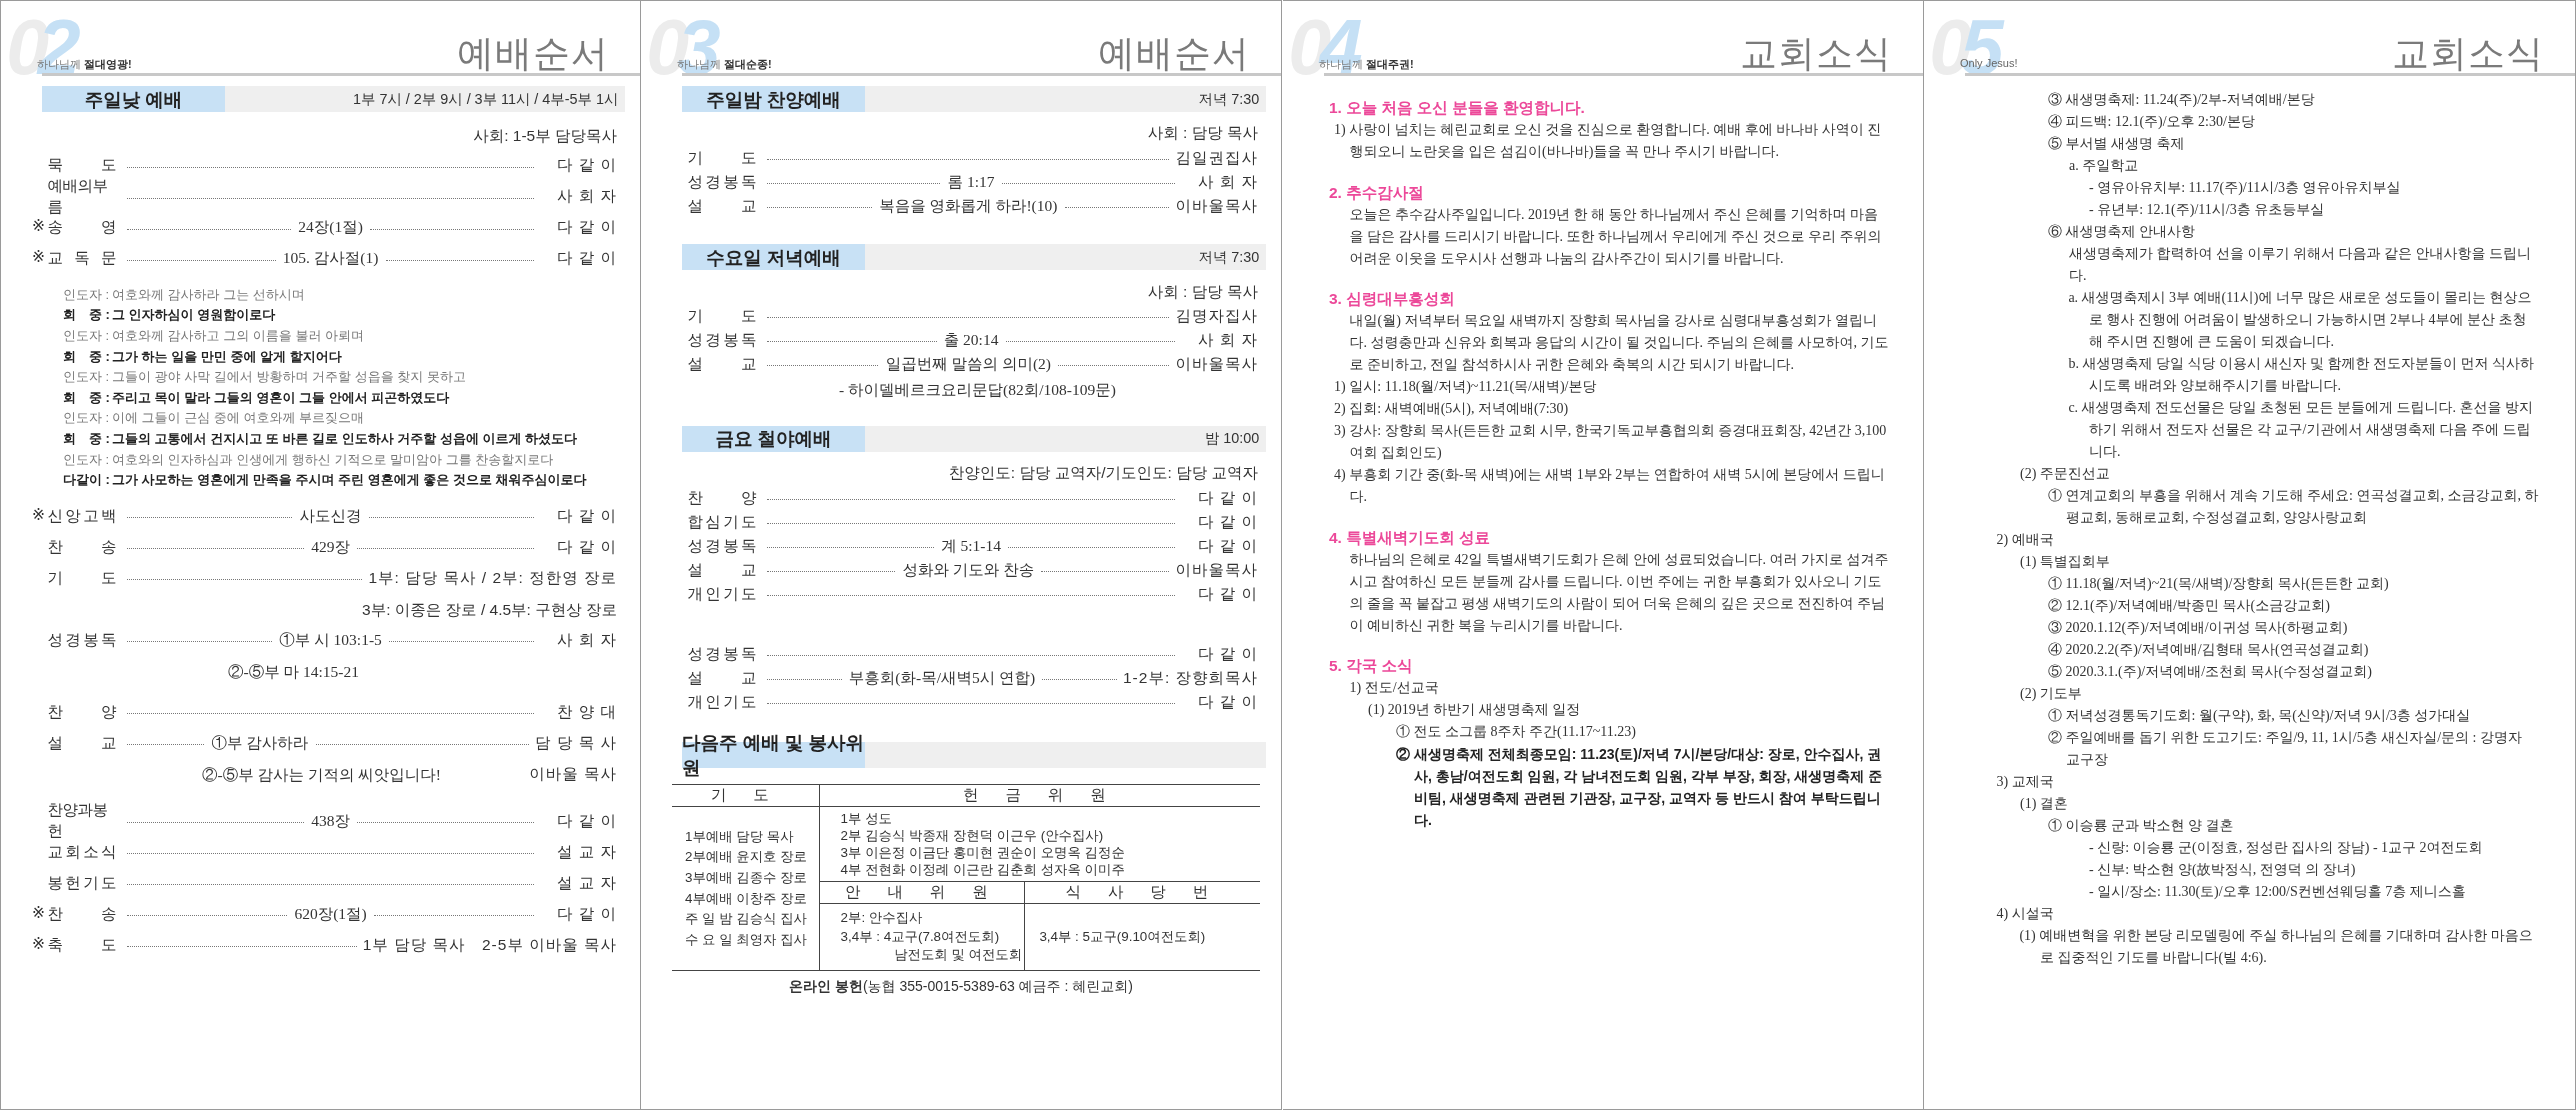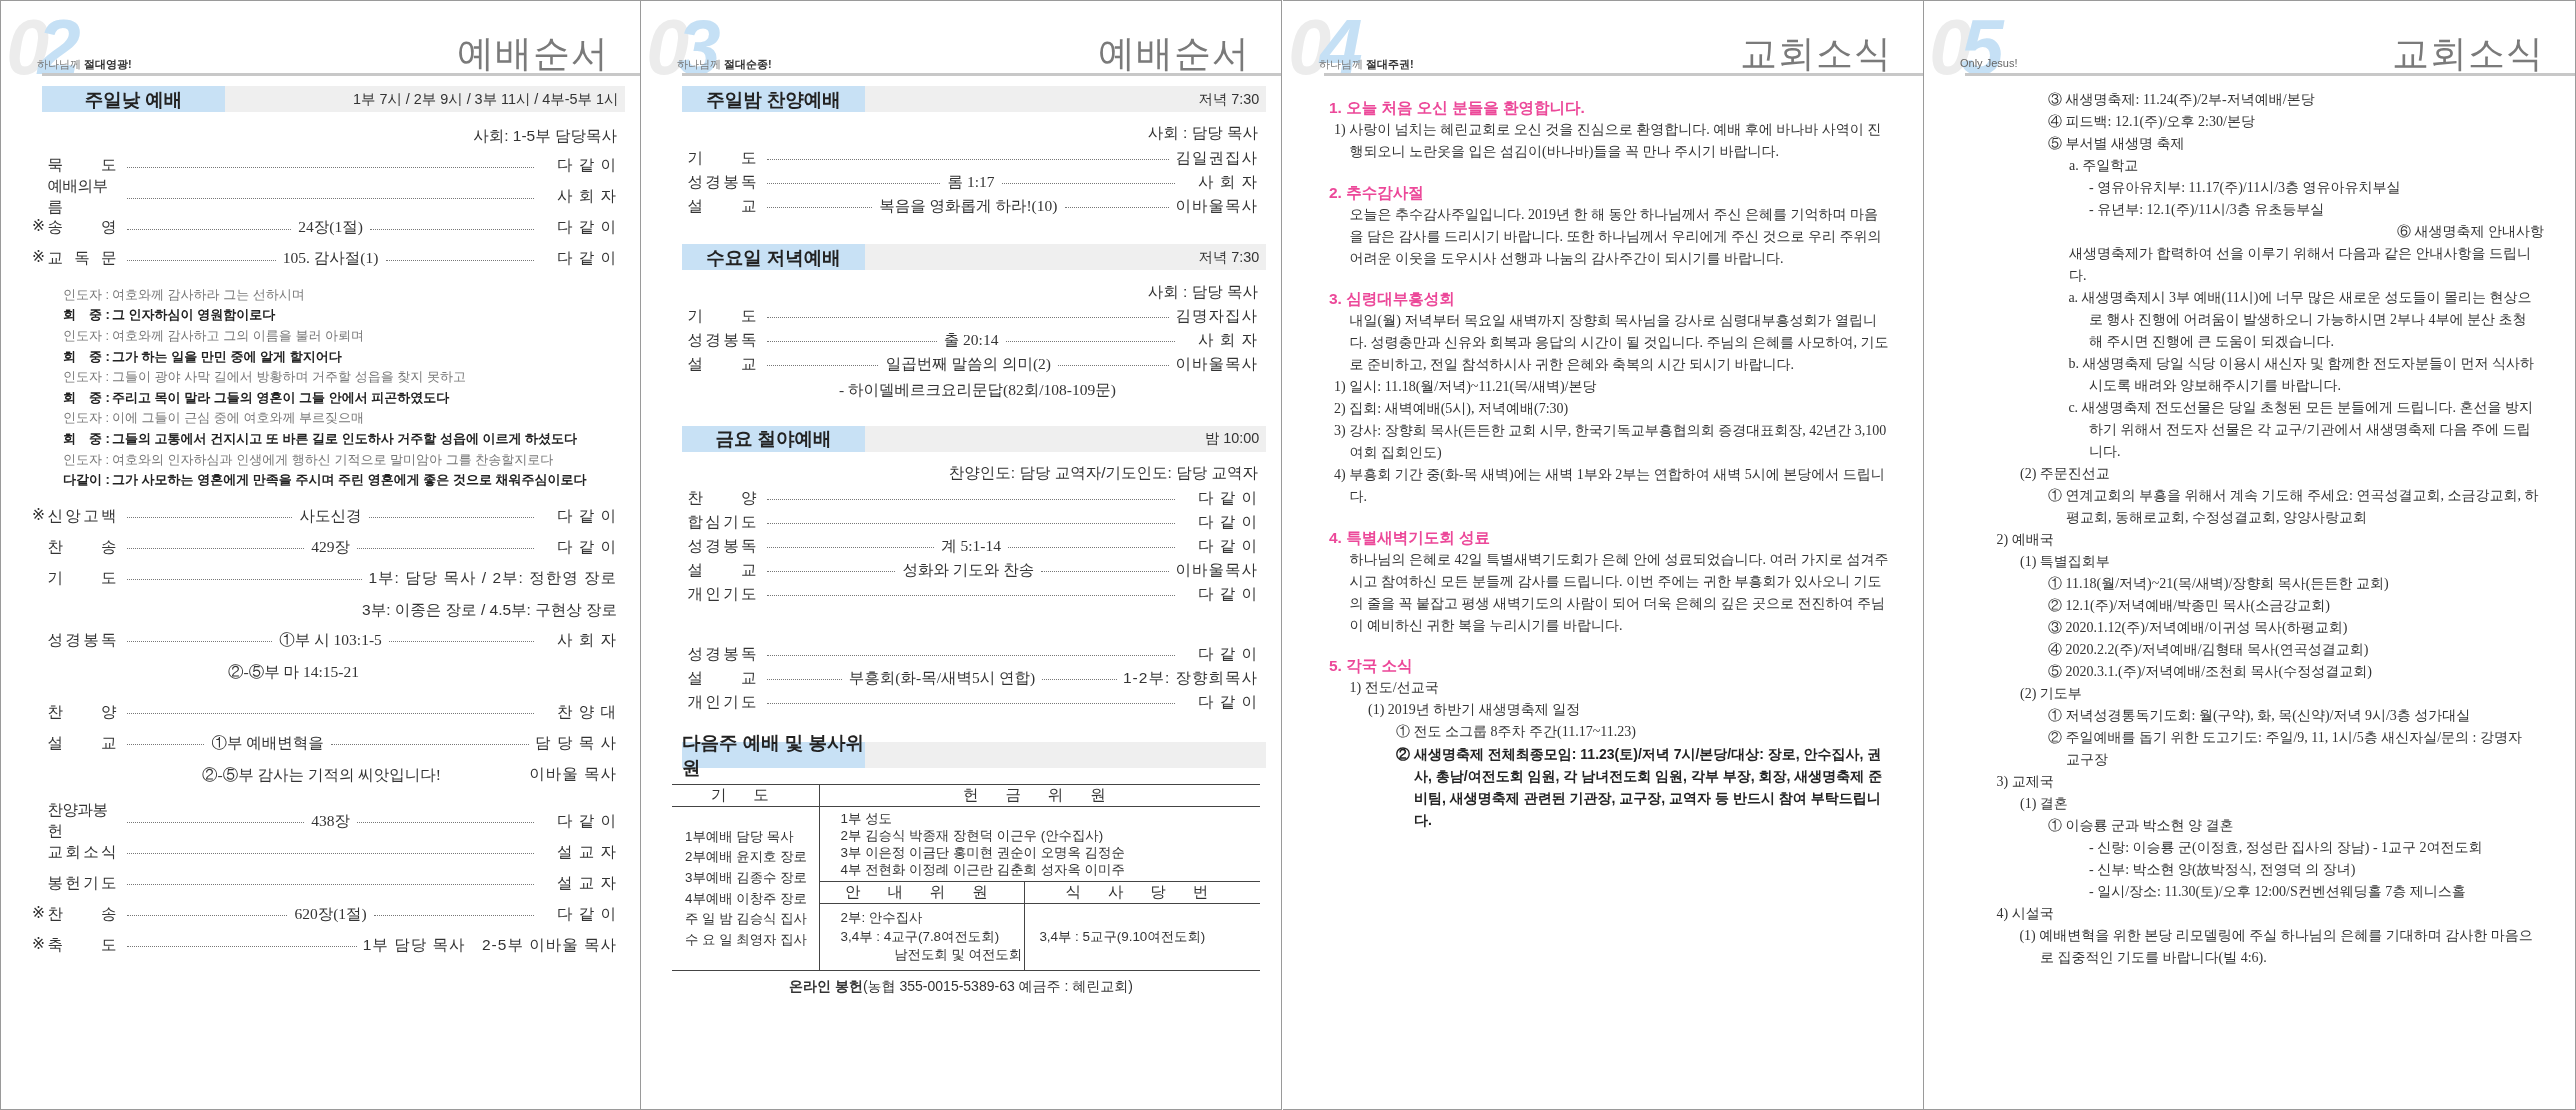--- a/index.html
+++ b/index.html
@@ -238,21 +238,21 @@
         </div>
       <div class="who">찬 양 대</div>
     </div>
     <div class="row">
       <div class="lbl">
           <span>설</span>
           <span>교</span>
         </div>
       <div class="mid">
           <span class="dots" style="flex:0 0 77px"></span>
-          <span class="txt">①부 예배변혁을</span>
+          <span class="txt">①부 감사하라</span>
           <span class="dots"></span>
         </div>
       <div class="who">담 당 목 사</div>
     </div>
     <div class="row">
       <div style="width:170px"></div>
       <div class="subc" style="flex:1">②-⑤부 감사는 기적의 씨앗입니다!</div>
       <div class="who">이바울 목사</div>
     </div>
     <div style="height:15.5px"></div>
@@ -615,21 +615,21 @@
     <div class="rule"></div>
   </div>
   <div class="content">
     <div class="ann" id="p5-lines" style="padding-top:2.6px">
         <div style="padding-left: 67px; text-indent: 0px;">③ 새생명축제: 11.24(주)/2부-저녁예배/본당</div>
         <div style="padding-left: 67px; text-indent: 0px;">④ 피드백: 12.1(주)/오후 2:30/본당</div>
         <div style="padding-left: 67px; text-indent: 0px;">⑤ 부서별 새생명 축제</div>
         <div style="padding-left: 88px; text-indent: 0px;">a. 주일학교</div>
         <div style="padding-left: 108px; text-indent: 0px;">- 영유아유치부: 11.17(주)/11시/3층 영유아유치부실</div>
         <div style="padding-left: 108px; text-indent: 0px;">- 유년부: 12.1(주)/11시/3층 유초등부실</div>
-        <div style="padding-left: 67px; text-indent: 0px; text-align: right;">⑥ 새생명축제 안내사항</div>
+        <div style="padding-left: 67px; text-indent: 0px;">⑥ 새생명축제 안내사항</div>
         <div style="padding-left: 88px; text-indent: 0px;">새생명축제가 합력하여 선을 이루기 위해서 다음과 같은 안내사항을 드립니다.</div>
         <div style="padding-left: 108px; text-indent: -20.6px; padding-right: 5.2px;">a. 새생명축제시 3부 예배(11시)에 너무 많은 새로운 성도들이 몰리는 현상으로 행사 진행에 어려움이 발생하오니 가능하시면 2부나 4부에 분산 초청해 주시면 진행에 큰 도움이 되겠습니다.</div>
         <div style="padding-left: 108px; text-indent: -20.6px; padding-right: 5.2px;">b. 새생명축제 당일 식당 이용시 새신자 및 함께한 전도자분들이 먼저 식사하시도록 배려와 양보해주시기를 바랍니다.</div>
         <div style="padding-left: 108px; text-indent: -20.6px; padding-right: 5.2px;">c. 새생명축제 전도선물은 당일 초청된 모든 분들에게 드립니다. 혼선을 방지하기 위해서 전도자 선물은 각 교구/기관에서 새생명축제 다음 주에 드립니다.</div>
         <div style="padding-left: 39px; text-indent: 0px;">(2) 주문진선교</div>
         <div style="padding-left: 85px; text-indent: -18px; padding-right: 5.2px;">① 연계교회의 부흥을 위해서 계속 기도해 주세요: 연곡성결교회, 소금강교회, 하평교회, 동해로교회, 수정성결교회, 양양사랑교회</div>
         <div style="padding-left: 15.5px; text-indent: 0px;">2) 예배국</div>
         <div style="padding-left: 39px; text-indent: 0px;">(1) 특별집회부</div>
         <div style="padding-left: 67px; text-indent: 0px;">① 11.18(월/저녁)~21(목/새벽)/장향희 목사(든든한 교회)</div>
         <div style="padding-left: 67px; text-indent: 0px;">② 12.1(주)/저녁예배/박종민 목사(소금강교회)</div>

